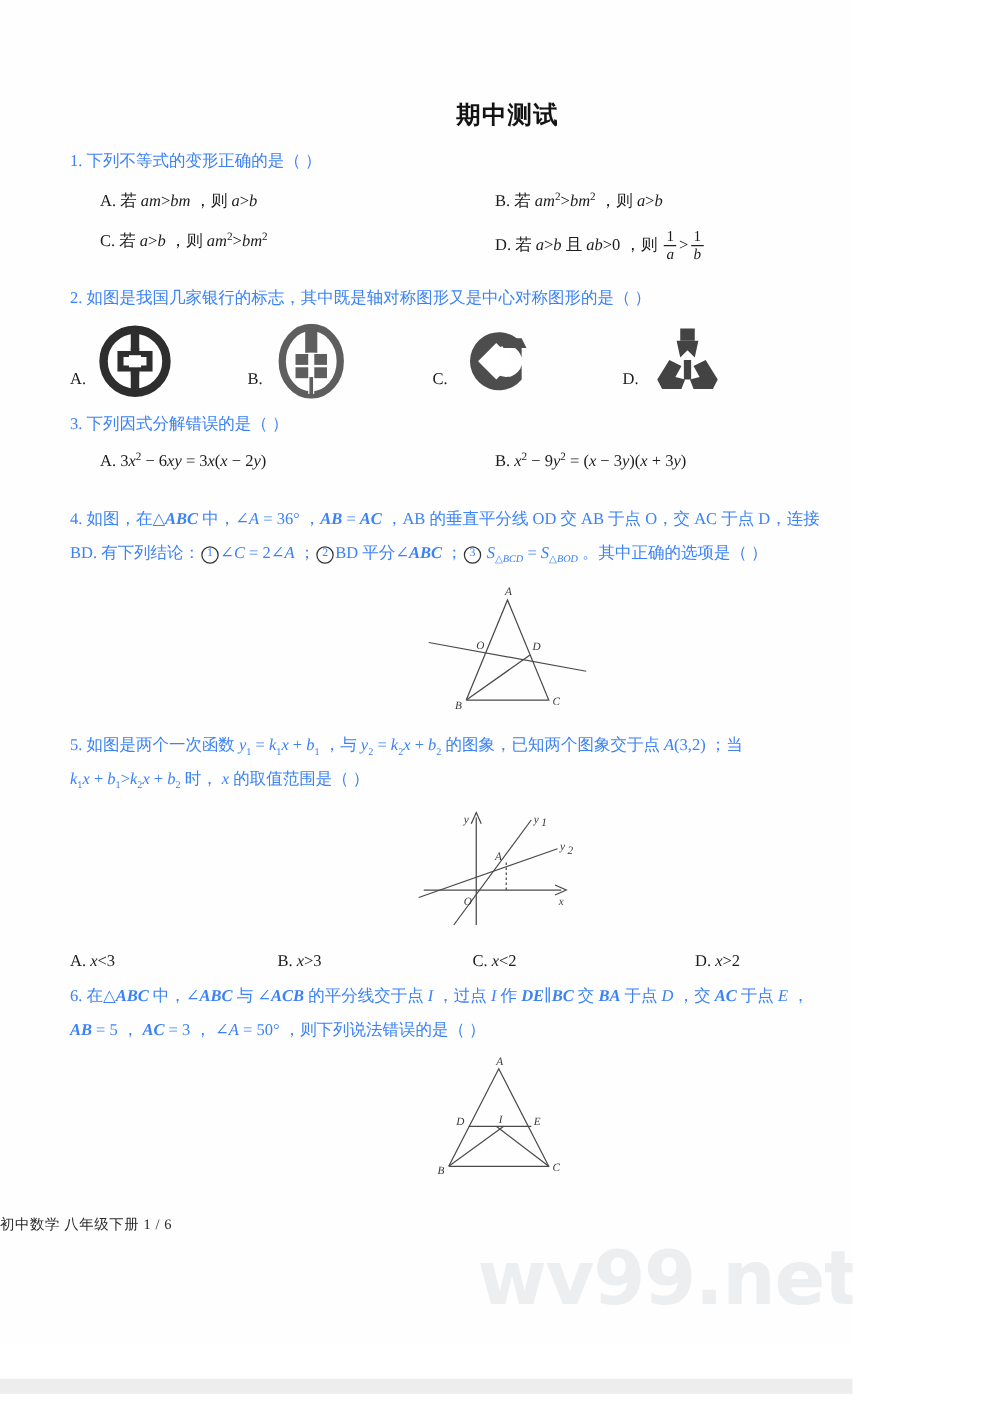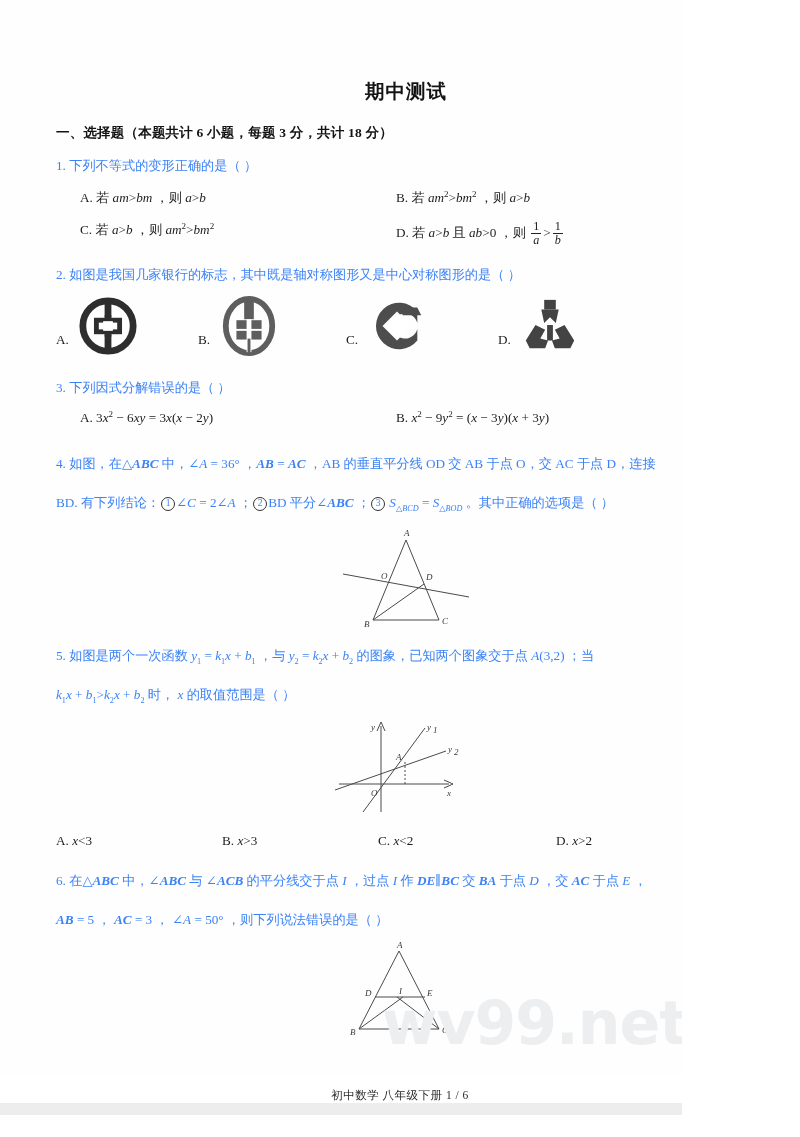--- a/index.html
+++ b/index.html
@@ -55,21 +55,21 @@
     margin-top: 19px;
     color: #131313;
     letter-spacing: .2px;
   }
   .qline {
     font-size: 13.2px;
     line-height: 1.35;
     margin-top: 15px;
     color: #3b82f6;
   }
-  .qline.tight { margin-top: 21px; }
+  .qline.tight { margin-top: 9px; }
   .opts {
     position: relative;
     margin-top: 14px;
     font-size: 13.2px;
     height: 18px;
   }
   .opts.tall { height: 30px; }
   .opt {
     position: absolute;
     top: 0;
@@ -134,23 +134,23 @@
   }
   .logo-item .lbl {
     font-size: 13.2px;
     position: relative;
     top: 14px;
   }
   .logo-art { width: 62px; height: 60px; }
   .footer {
     position: absolute;
     left: 0;
-    top: 1088px;
+    top: 972px;
     width: 800px;
-    text-align: center;
+    text-align: left;
     font-size: 11.5px;
     color: #2a2a2a;
     letter-spacing: .5px;
   }
   .watermark {
     position: absolute;
     left: 382px;
     top: 988px;
     font-family: "DejaVu Sans", "Liberation Sans", sans-serif;
     font-size: 60px;
@@ -174,21 +174,20 @@
 <body>
 
 <div id="page">
 
   <div id="sheet">
 
     <div class="content">
 
       <div class="doc-title">期中测试</div>
 
-      <div class="section-head">一、选择题（本题共计 6 小题，每题 3 分，共计 18 分）</div>
 
       <div class="qline">1. 下列不等式的变形正确的是（      ）</div>
       <div class="opts two-col">
         <span class="opt o1">A. 若 <i>am</i>&gt;<i>bm</i> ，则 <i>a</i>&gt;<i>b</i></span>
         <span class="opt o2">B. 若 <i>am</i><sup>2</sup>&gt;<i>bm</i><sup>2</sup> ，则 <i>a</i>&gt;<i>b</i></span>
       </div>
       <div class="opts two-col tall">
         <span class="opt o1">C. 若 <i>a</i>&gt;<i>b</i> ，则 <i>am</i><sup>2</sup>&gt;<i>bm</i><sup>2</sup></span>
         <span class="opt o2">D. 若 <i>a</i>&gt;<i>b</i> 且 <i>ab</i>&gt;0 ，则 <span class="frac"><span class="num">1</span><span class="den"><i>a</i></span></span>&gt;<span class="frac"><span class="num">1</span><span class="den"><i>b</i></span></span></span>
       </div>

